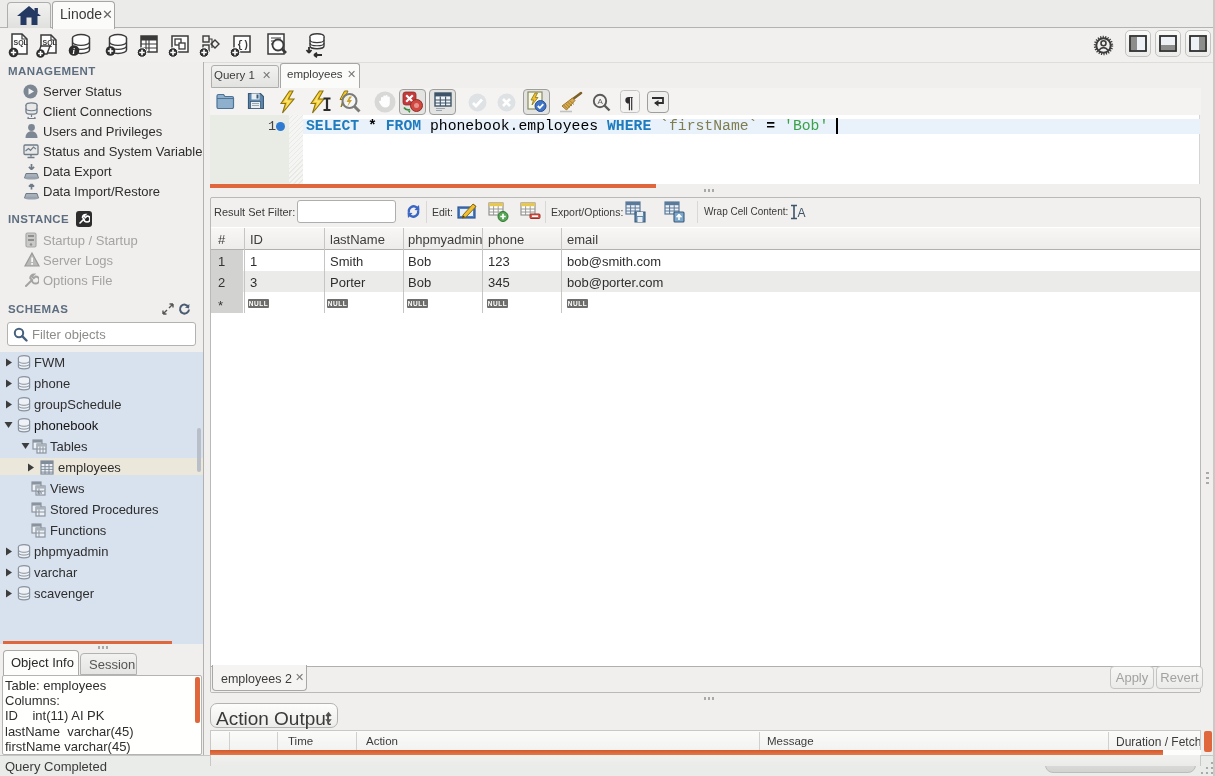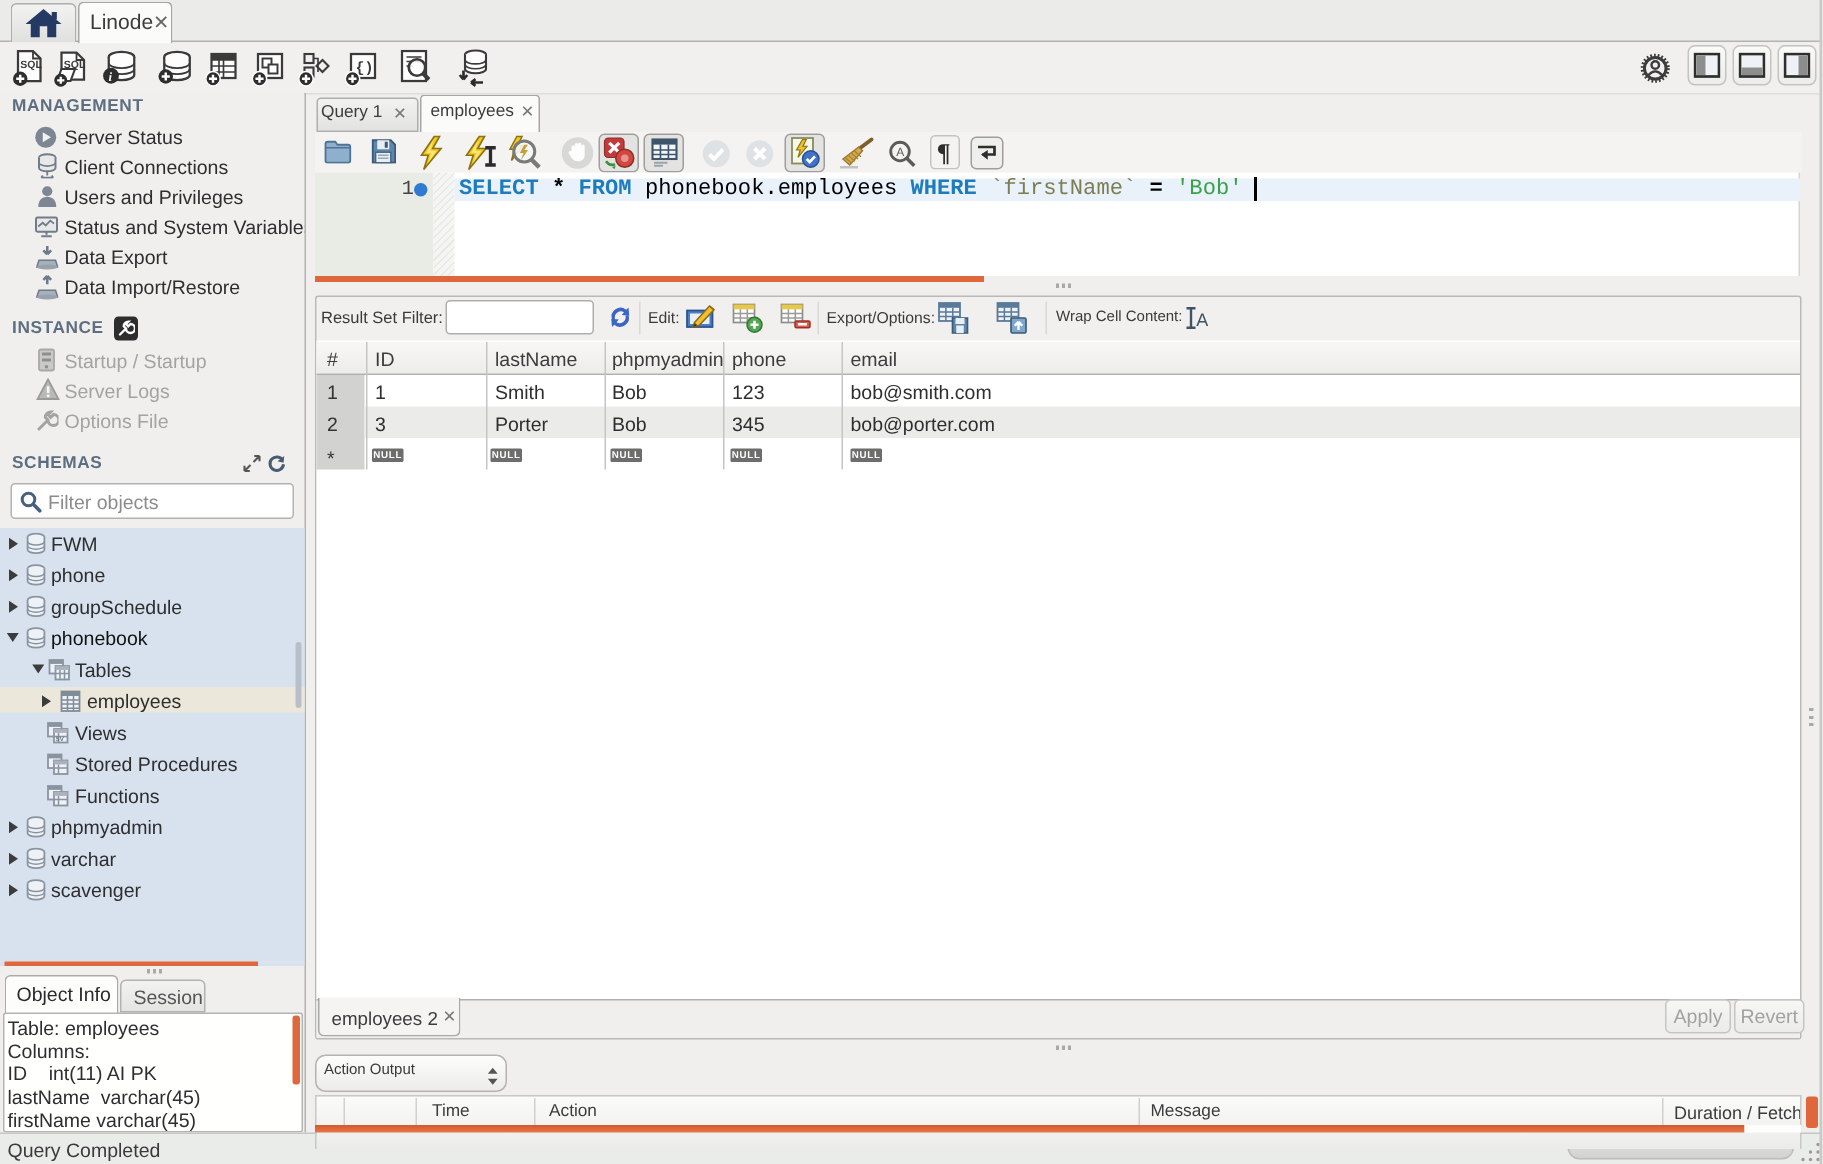--- a/index.html
+++ b/index.html
@@ -556,21 +556,21 @@
 <div class="a" style="left:567px;top:299px;width:21px;height:9px;background:#6d6d6b;border-radius:1px;color:#fff;font-size:6.5px;font-weight:bold;text-align:center;line-height:9px;letter-spacing:.5px">NULL</div>
 <div class="a" style="left:211px;top:666px;width:989px;height:26px;background:#f0efed;border-top:1px solid #b0b0ae"></div>
 <div class="a" style="left:212px;top:665px;width:95px;height:26px;background:#f5f4f2;border:1px solid #a8a8a6;border-top:none;border-radius:0 0 4px 4px"></div>
 <div class="a" style="left:221px;top:672px;font-size:12.5px;color:#3c3c3c;white-space:nowrap">employees 2</div>
 <div class="a" style="left:295px;top:671px;font-size:11px;color:#777">✕</div>
 <div class="a" style="left:1110px;top:666px;width:44px;height:23px;background:linear-gradient(#f7f7f5,#ebebe9);border:1px solid #c5c5c3;border-radius:4px;color:#a2a2a0;font-size:13px;text-align:center;line-height:21px">Apply</div>
 <div class="a" style="left:1156px;top:666px;width:47px;height:23px;background:linear-gradient(#f7f7f5,#ebebe9);border:1px solid #c5c5c3;border-radius:4px;color:#a2a2a0;font-size:13px;text-align:center;line-height:21px">Revert</div>
 
 <div class="a" style="left:704px;top:697px;width:12px;height:3px;background:repeating-linear-gradient(90deg,#a9a9a7 0 2px,transparent 2px 4px)"></div>
 <div class="a" style="left:210px;top:703px;width:128px;height:25px;background:linear-gradient(#fdfdfb,#ececea);border:1px solid #b3b3b1;border-radius:7px"></div>
-<div class="a" style="left:216px;top:708px;font-size:10px;color:#3a3a3a;white-space:nowrap">Action Output</div>
+<div class="a" style="left:216px;top:708px;font-size:19px;color:#3a3a3a;white-space:nowrap">Action Output</div>
 <svg class="a" style="left:324px;top:709px" width="9" height="17" viewBox="0 0 11 16">
     <path d="M5.5 1 L9.5 6 L1.5 6 Z" fill="#555"></path>
     <path d="M5.5 15 L9.5 10 L1.5 10 Z" fill="#555"></path>
   </svg>
 <div class="a" style="left:210px;top:730px;width:991px;height:36px;background:linear-gradient(#fbfbf9,#ebebe9);border-top:1px solid #c8c8c6;border-left:1px solid #c8c8c6;border-right:1px solid #c8c8c6;overflow:hidden">
   <div class="a" style="left:18px;top:1px;width:1px;height:19px;background:#d0d0ce"></div>
   <div class="a" style="left:66px;top:1px;width:1px;height:19px;background:#d0d0ce"></div>
   <div class="a" style="left:145px;top:1px;width:1px;height:19px;background:#d0d0ce"></div>
   <div class="a" style="left:548px;top:1px;width:1px;height:19px;background:#d0d0ce"></div>
   <div class="a" style="left:897px;top:1px;width:1px;height:19px;background:#d0d0ce"></div>

